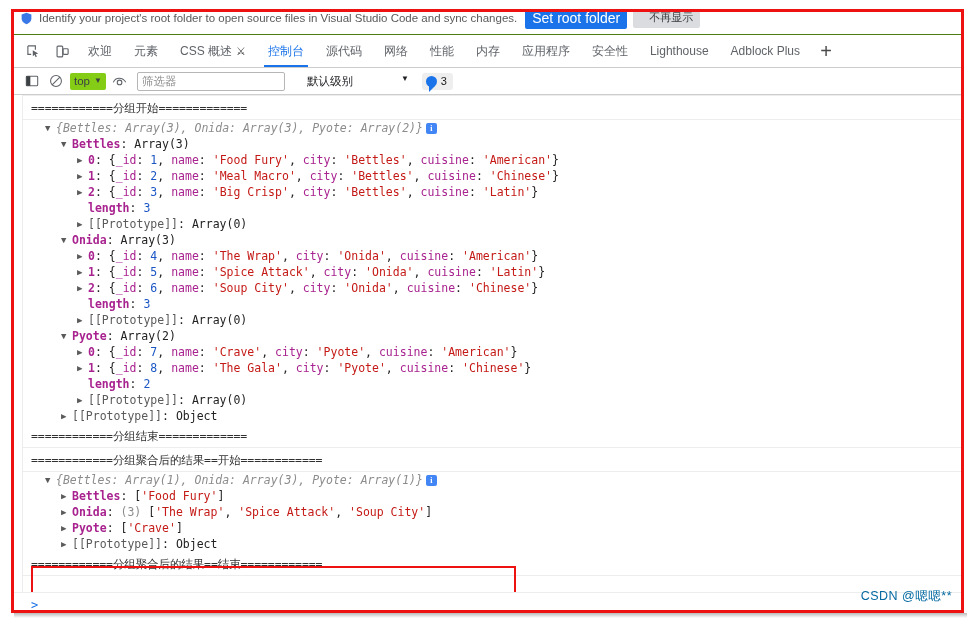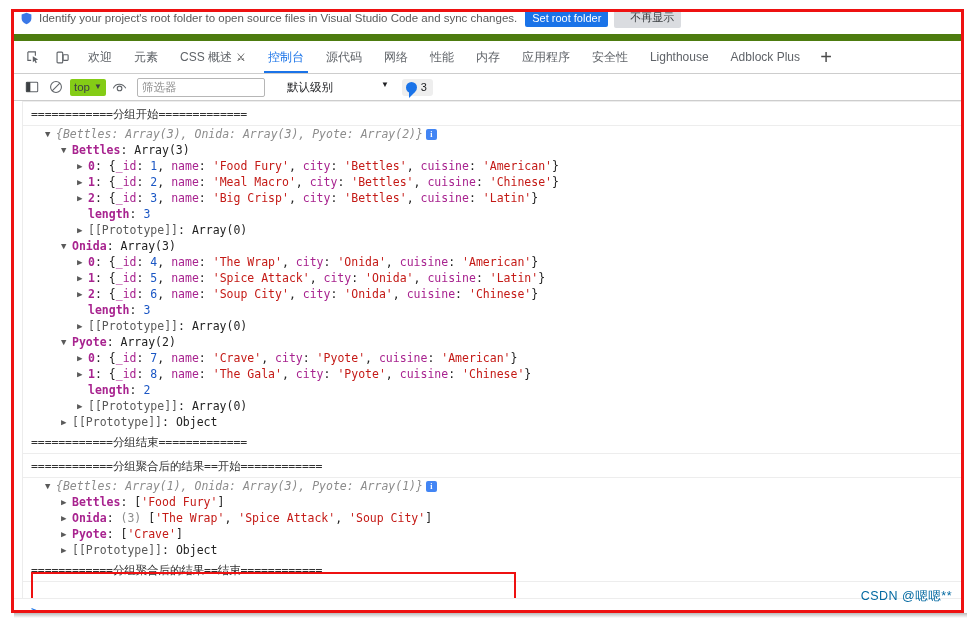--- a/index.html
+++ b/index.html
@@ -33,21 +33,21 @@
     top: 613px;
     width: 953px;
     height: 5px;
     background: linear-gradient(to bottom, rgba(130,130,130,0.55), rgba(255,255,255,0));
   }
 
   
   .banner {
     height: 22px;
     background: #ffffff;
-    border-bottom: 7px solid #4d7c0f;
+    border-bottom: 1px solid #4d7c0f;
     display: flex;
     align-items: center;
     padding: 0 6px;
     overflow: hidden;
     position: relative;
   }
   .banner-icon {
     width: 13px;
     height: 13px;
     flex: 0 0 auto;
@@ -59,21 +59,21 @@
     color: #5a5a5a;
     white-space: nowrap;
     margin-top: -10px;
     flex: 0 0 auto;
   }
   .banner-btn-primary {
     margin-left: 8px;
     margin-top: -10px;
     background: #1a73e8;
     color: #ffffff;
-    font-size: 11px;
+    font-size: 14px;
     padding: 2px 7px 3px 7px;
     border-radius: 2px;
     white-space: nowrap;
     flex: 0 0 auto;
   }
   .banner-btn-secondary {
     margin-left: 6px;
     margin-top: -10px;
     background: #dadce0;
     color: #3c4043;
@@ -167,21 +167,21 @@
     border-radius: 2px;
     height: 17px;
     box-sizing: border-box;
   }
   .fb-select .caret {
     margin-left: 4px;
     font-size: 8px;
     line-height: 1;
   }
   .fb-input {
-    width: 128px;
+    width: 148px;
     height: 19px;
     border: 1px solid #b6b6b6;
     border-radius: 2px;
     background: #fff;
     font-size: 11.5px;
     color: #8d8d8d;
     padding: 0 4px;
     margin-left: 5px;
     box-sizing: border-box;
     display: flex;

